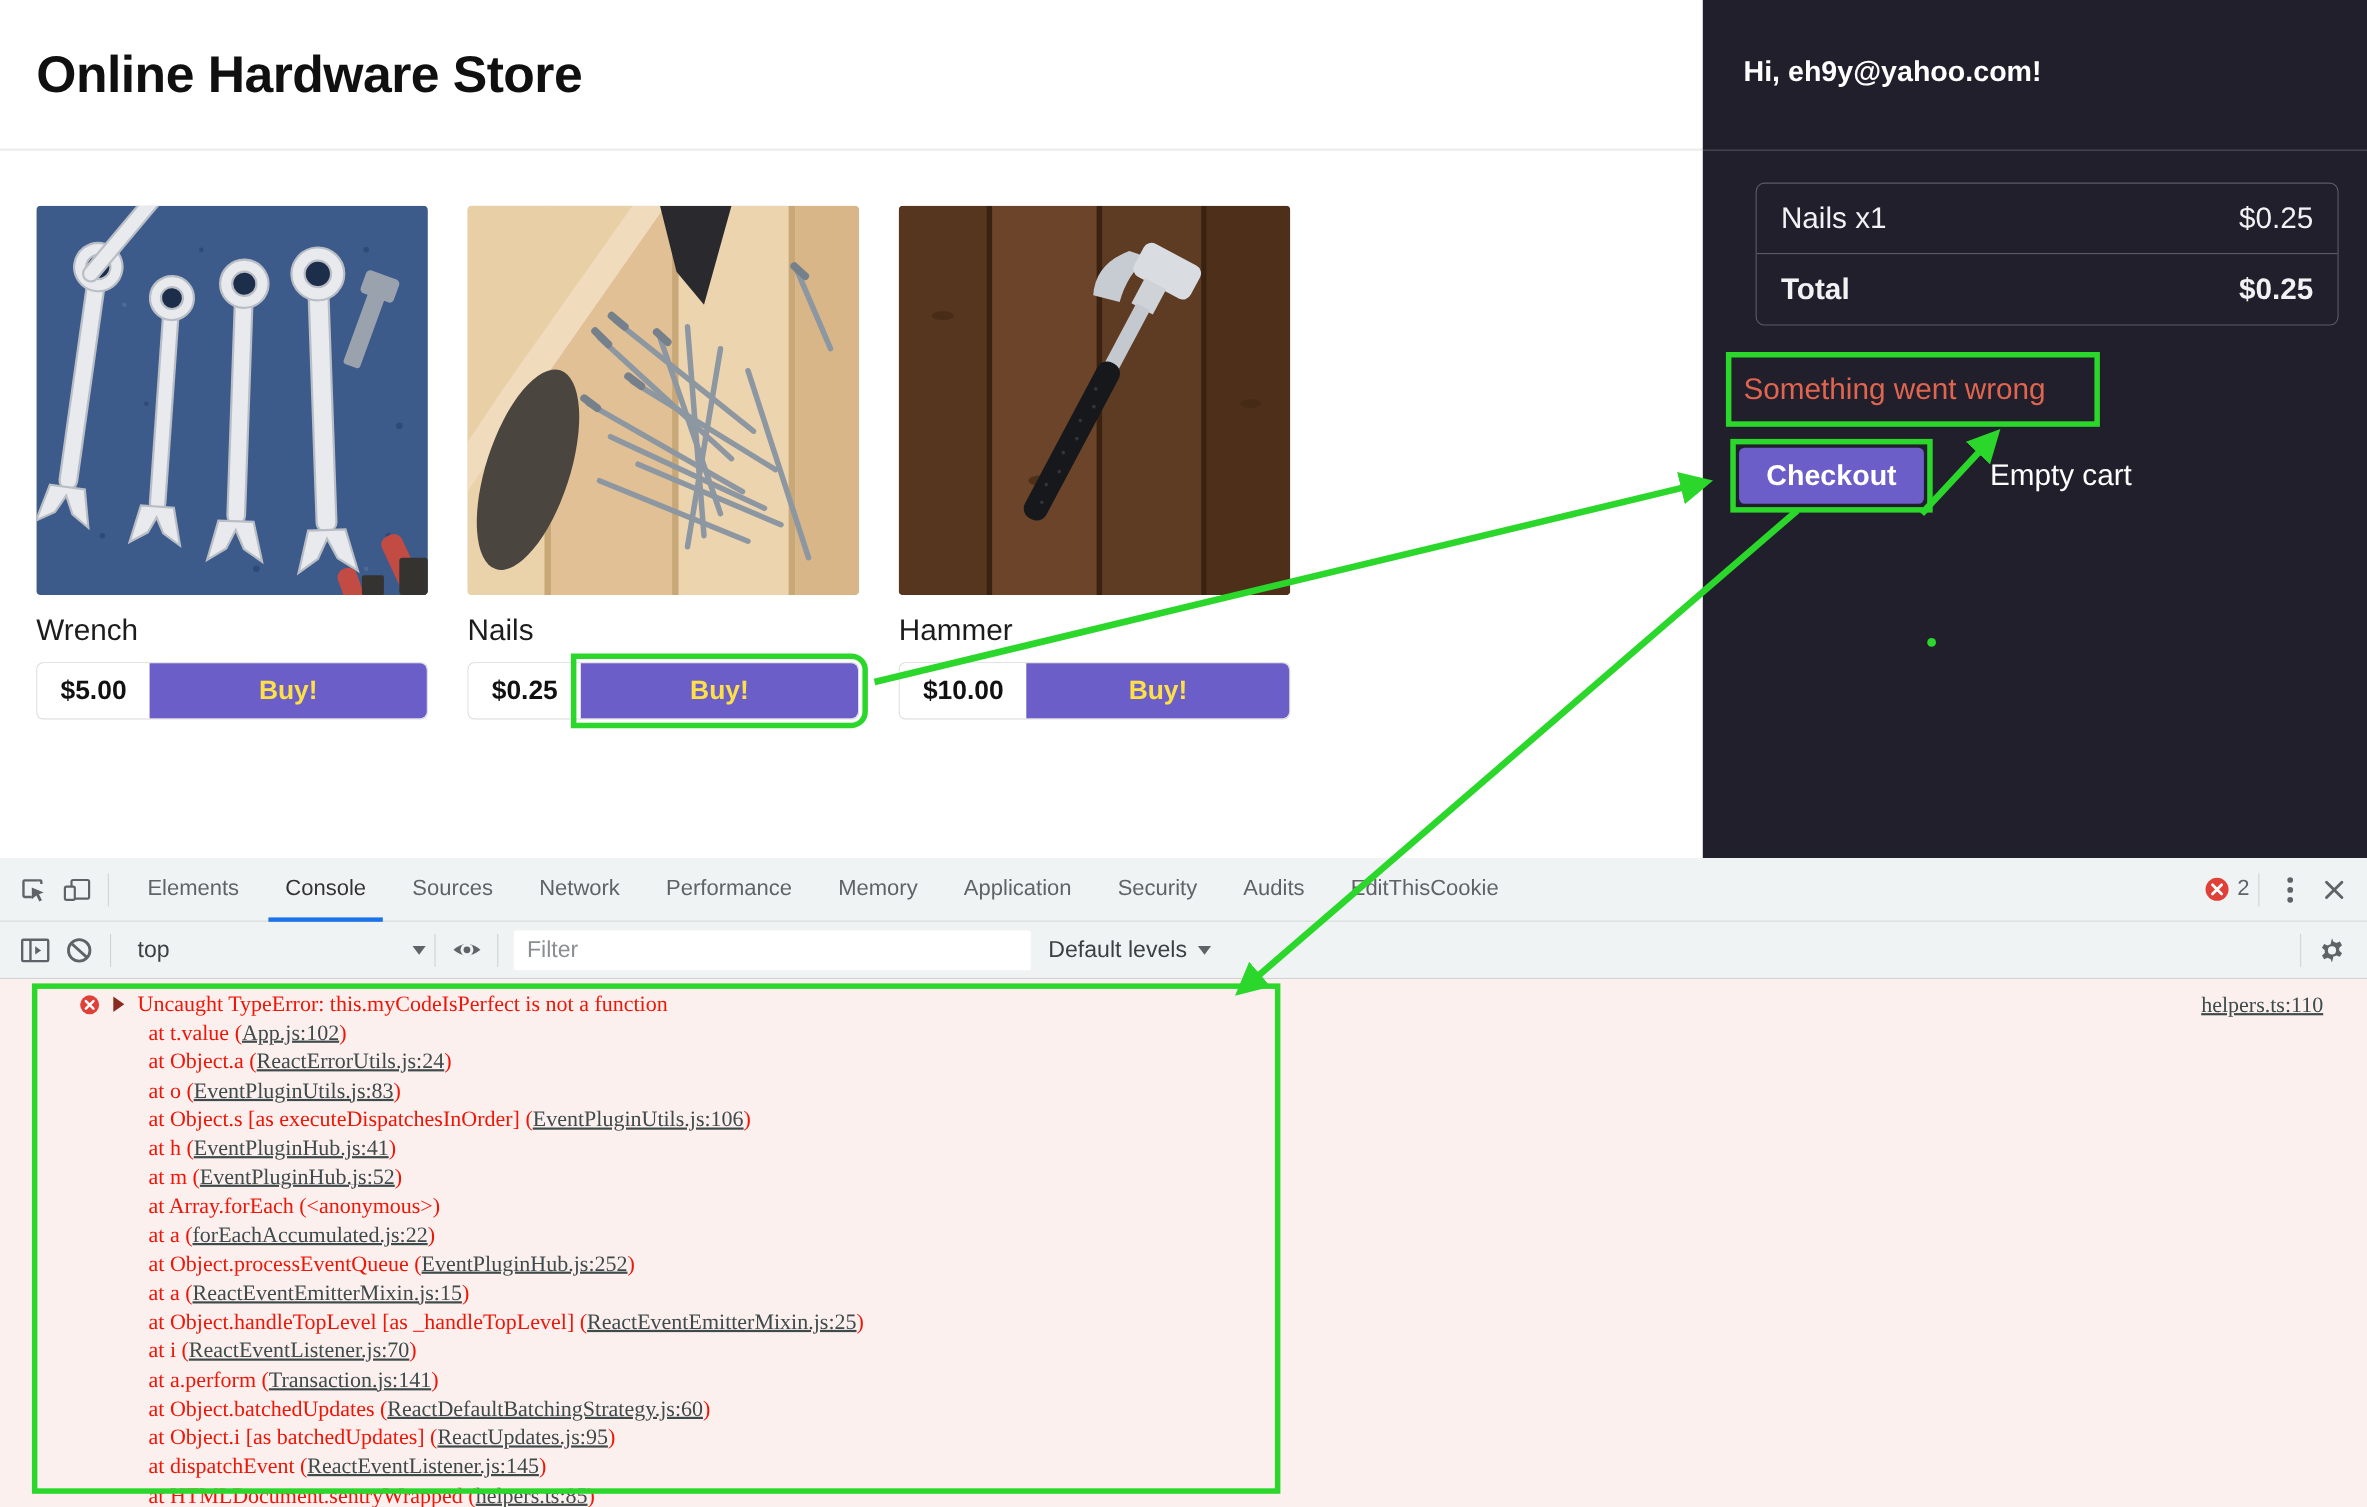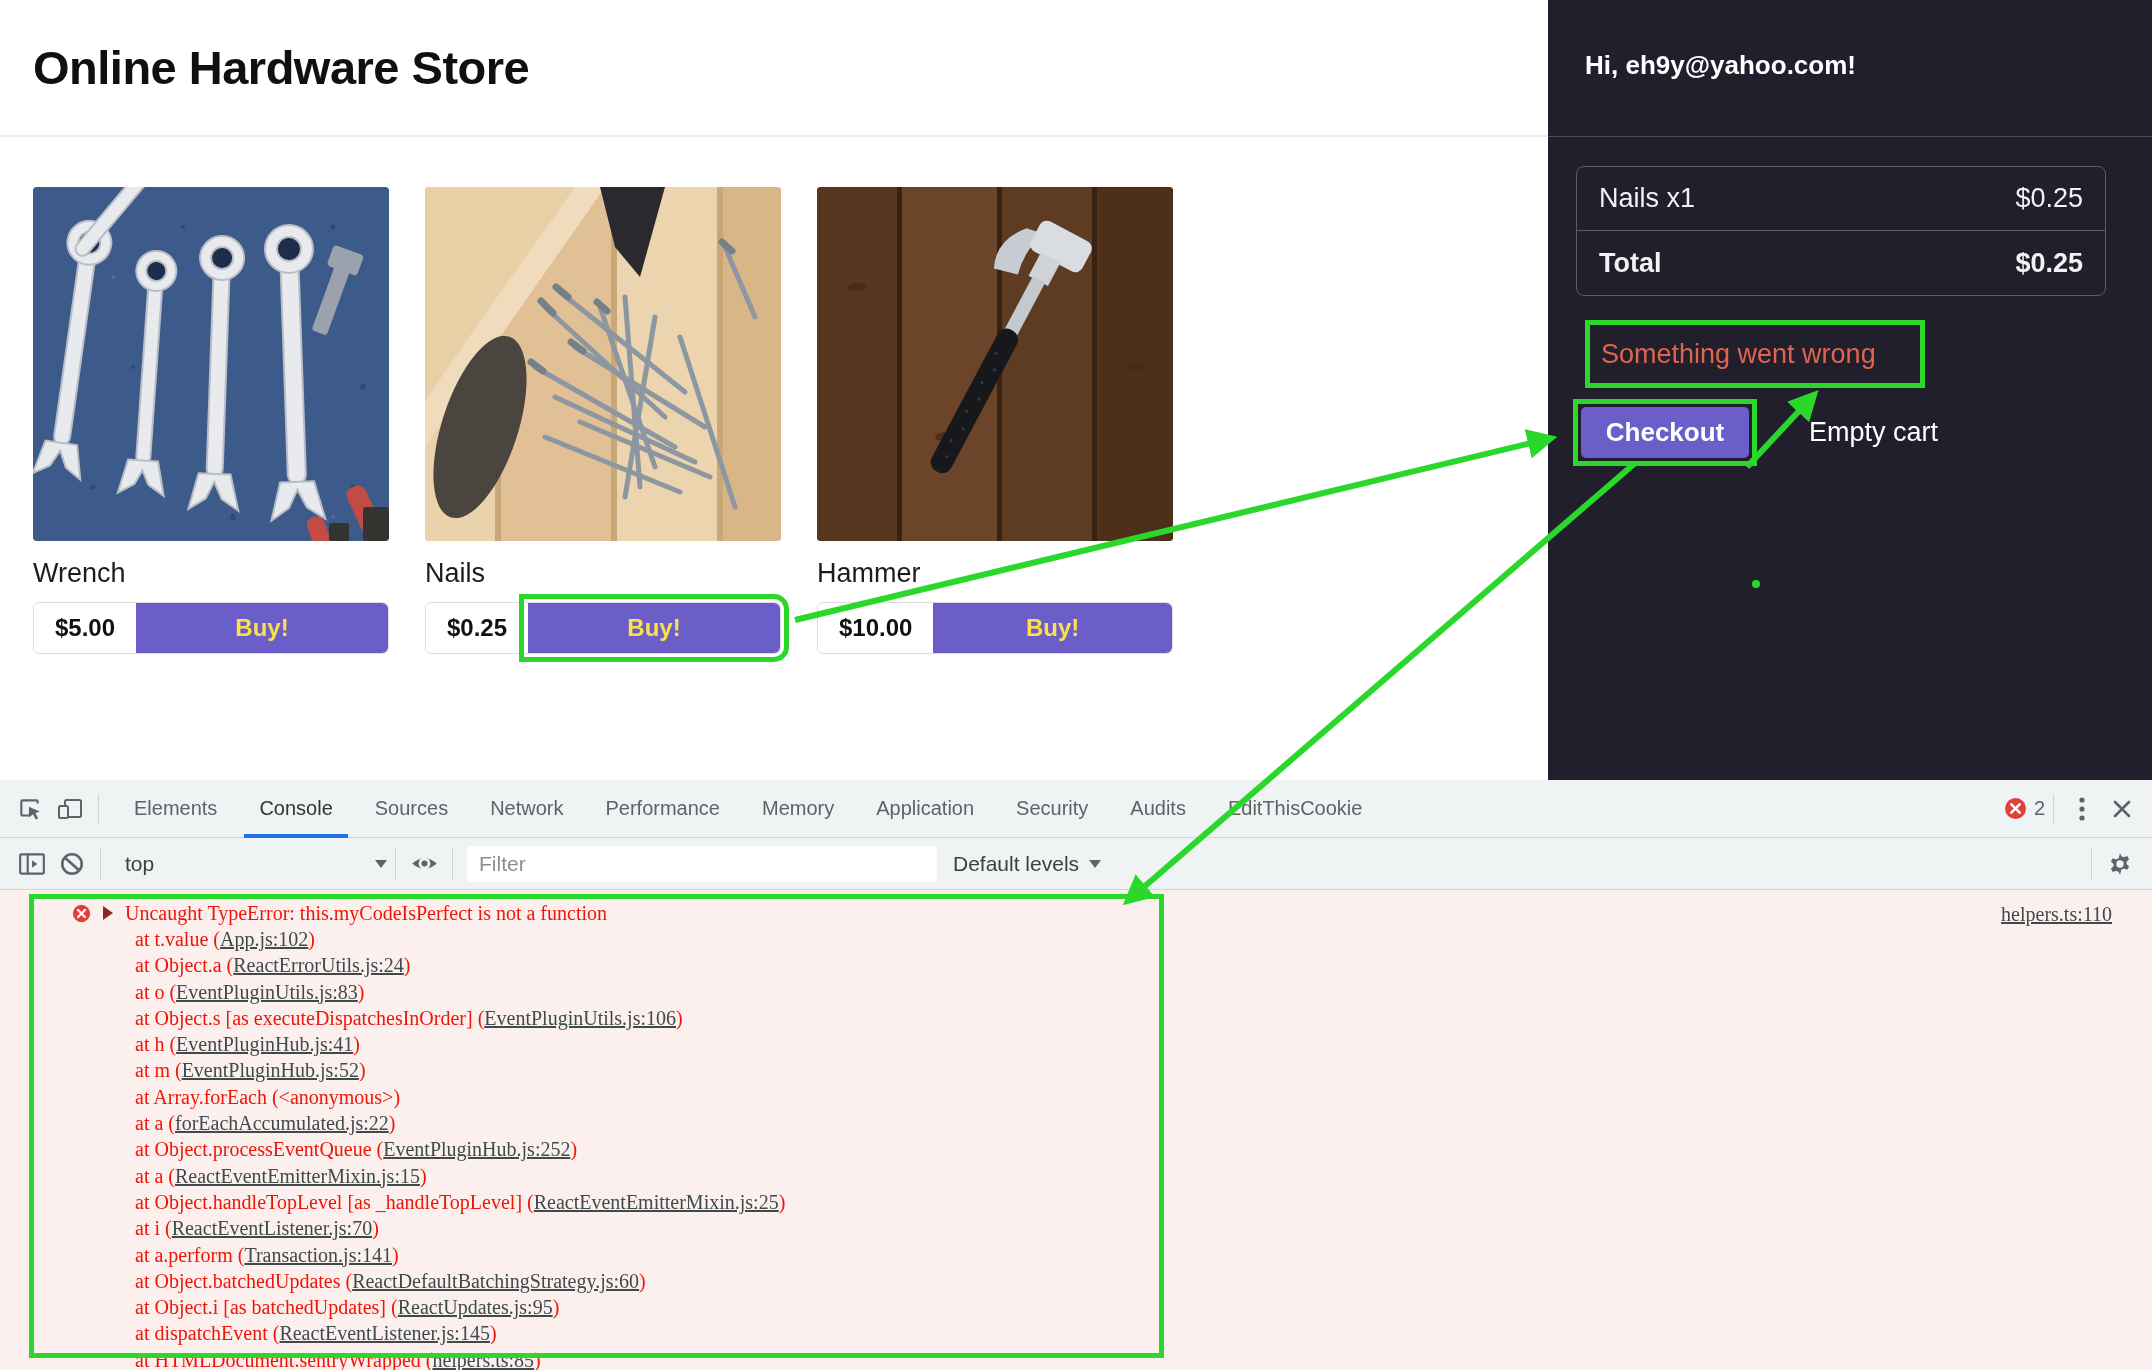--- a/index.html
+++ b/index.html
@@ -24,25 +24,25 @@
   .price{min-width:88px;padding:0 21px;display:flex;align-items:center;justify-content:center;
          font-size:24px;font-weight:bold;color:#111;background:#fff;border-radius:6px 0 0 6px;}
   .buy{flex:1;border:none;background:var(--purple);color:#fde047;font-family:inherit;
        font-size:24px;font-weight:bold;border-radius:0 6px 6px 0;cursor:pointer;}
   .card.hl .buy{outline:5px solid var(--green);outline-offset:4px;}
 
   
   #sidebar{position:absolute;left:1548px;top:0;width:604px;height:780px;background:var(--dark);color:#fff;}
   #greeting{position:absolute;left:37px;top:50px;font-size:26px;font-weight:bold;}
   #sidebar .divider{position:absolute;left:0;top:136px;width:100%;height:1px;background:rgba(255,255,255,0.22);}
-  #cart-table{position:absolute;left:28px;top:166px;width:530px;border:1.5px solid #5c5b68;border-radius:8px;font-size:27px;color:#f2f2f5;}
+  #cart-table{position:absolute;left:48px;top:166px;width:530px;border:1.5px solid #5c5b68;border-radius:8px;font-size:27px;color:#f2f2f5;}
   .cart-row{height:64px;display:flex;align-items:center;justify-content:space-between;padding:0 22px;}
   .cart-row.items{border-bottom:1.5px solid #5c5b68;}
   .cart-row.total{font-weight:bold;gap:48px;}
-  #cart-error{position:absolute;left:37px;top:320px;width:340px;height:68px;border:5px solid var(--green);
+  #cart-error{position:absolute;left:21px;top:320px;width:340px;height:68px;border:5px solid var(--green);
               display:flex;align-items:center;padding-left:11px;font-size:27px;color:var(--salmon);}
   #checkout-wrap{position:absolute;left:25px;top:399px;border:5px solid var(--green);padding:3px;}
   #checkout-btn{display:block;width:168px;height:51px;background:var(--purple);border:none;border-radius:5px;
                 color:#fff;font-family:inherit;font-size:26px;font-weight:bold;cursor:pointer;}
   #empty-cart{position:absolute;left:261px;top:417px;font-size:27px;cursor:pointer;}
   #green-dot{position:absolute;left:204px;top:580px;width:8px;height:8px;border-radius:50%;background:var(--green);}
 
   
   #devtools{position:absolute;left:0;top:780px;width:2152px;height:590px;background:var(--pink);}
   #dt-tabbar{height:58px;background:var(--toolbg);border-bottom:1px solid var(--toolborder);

